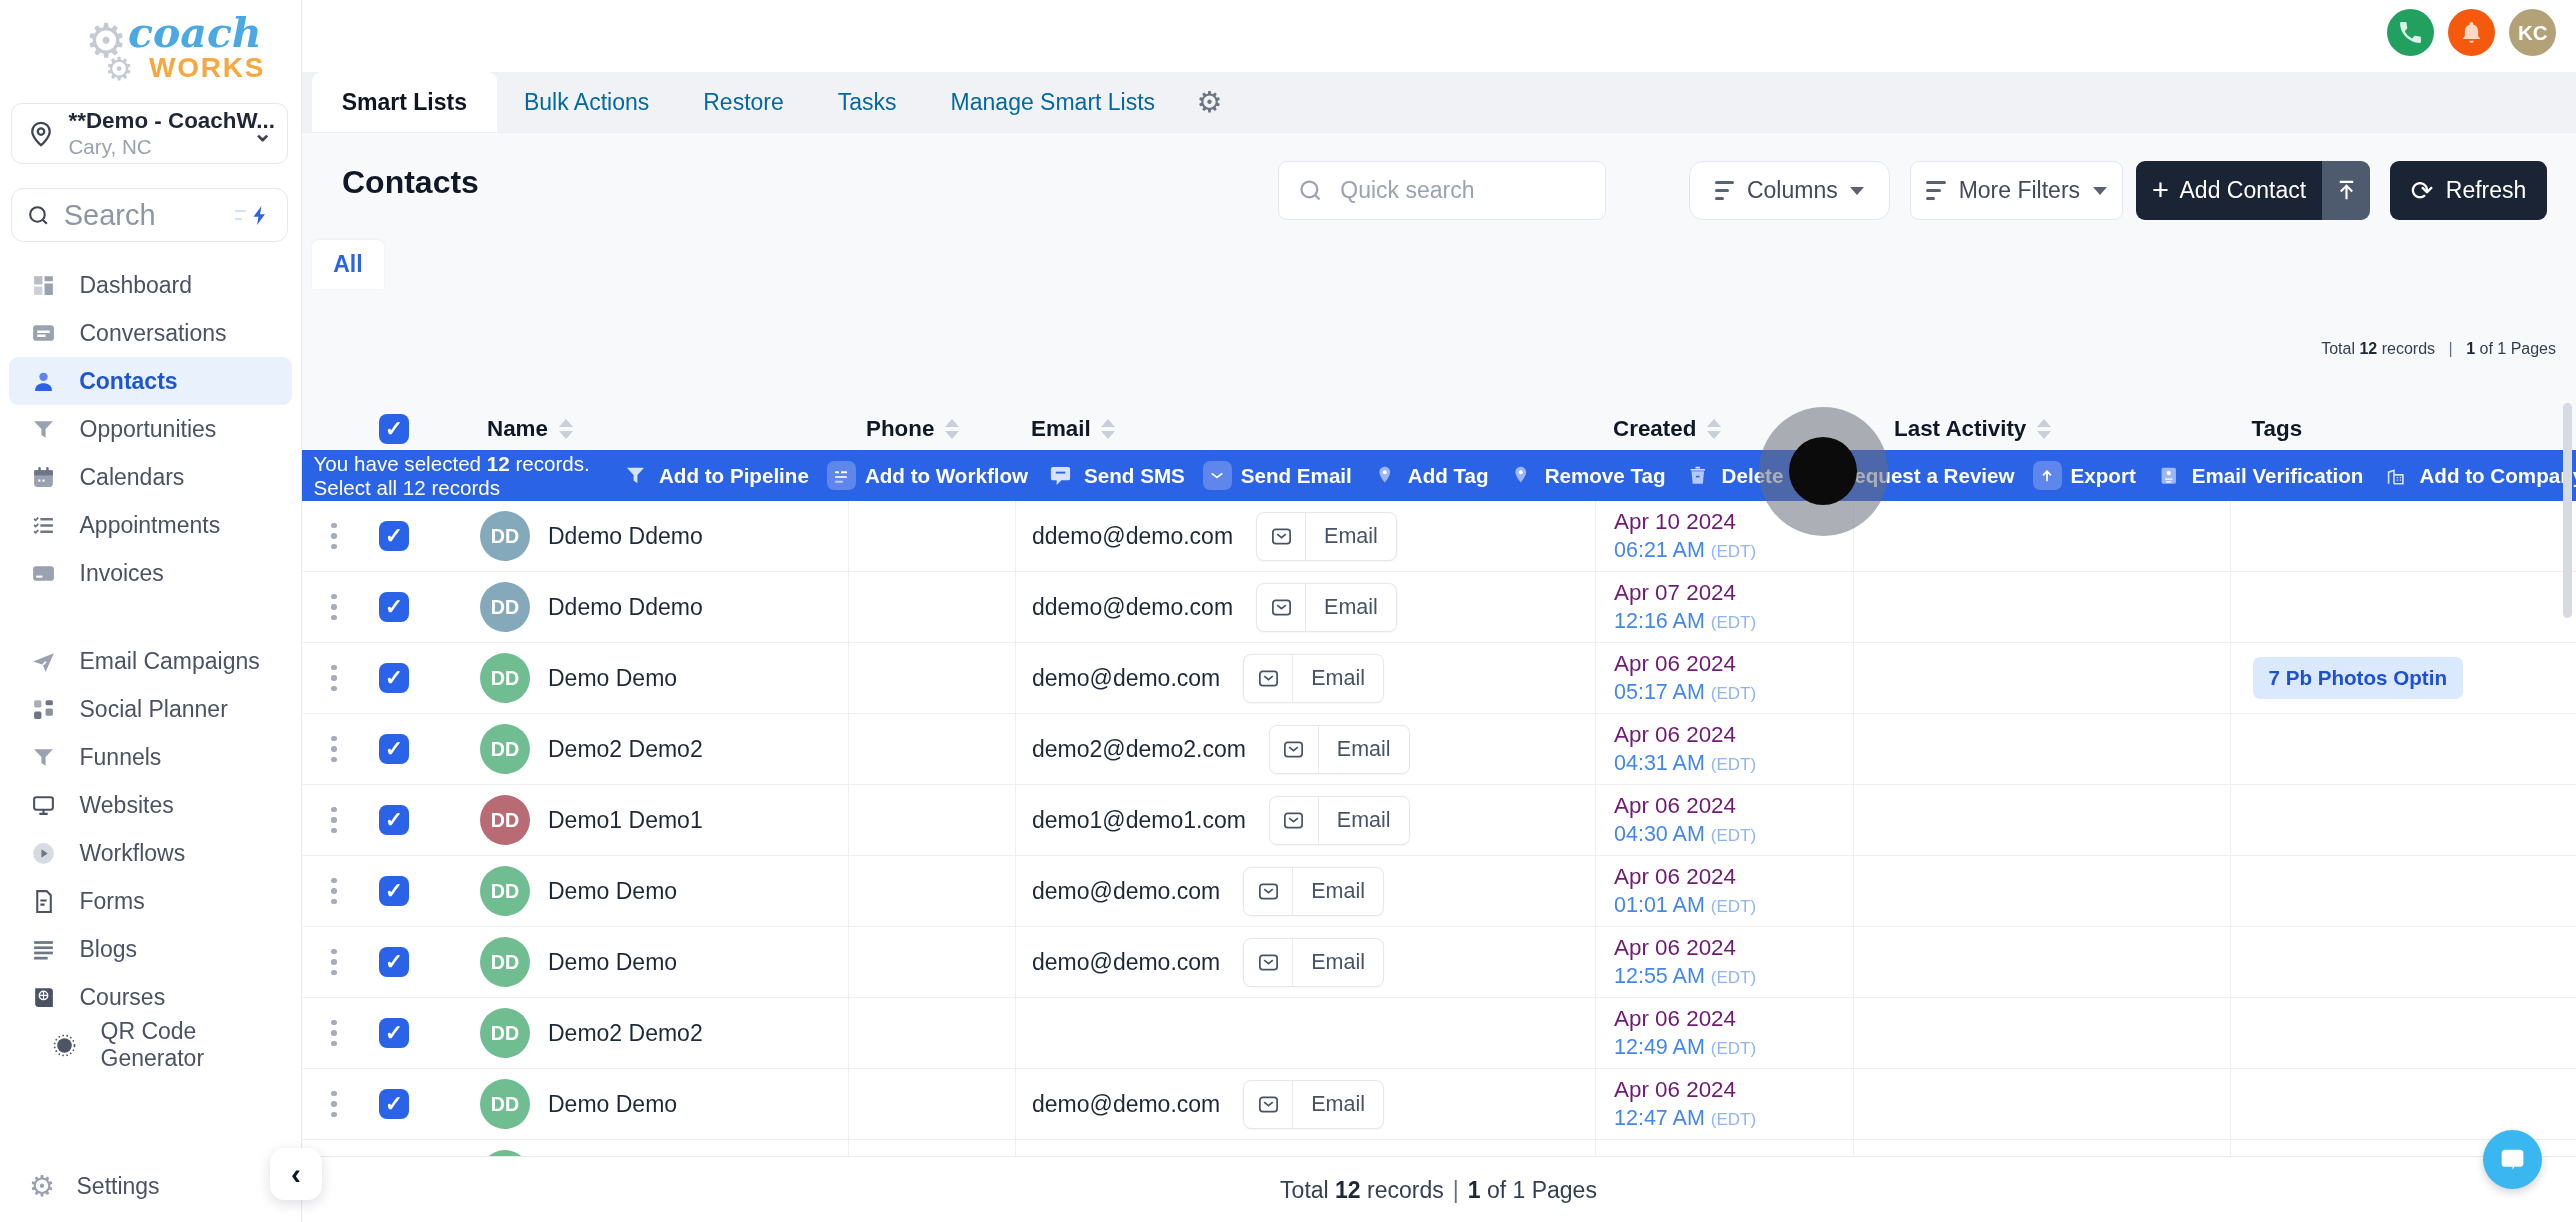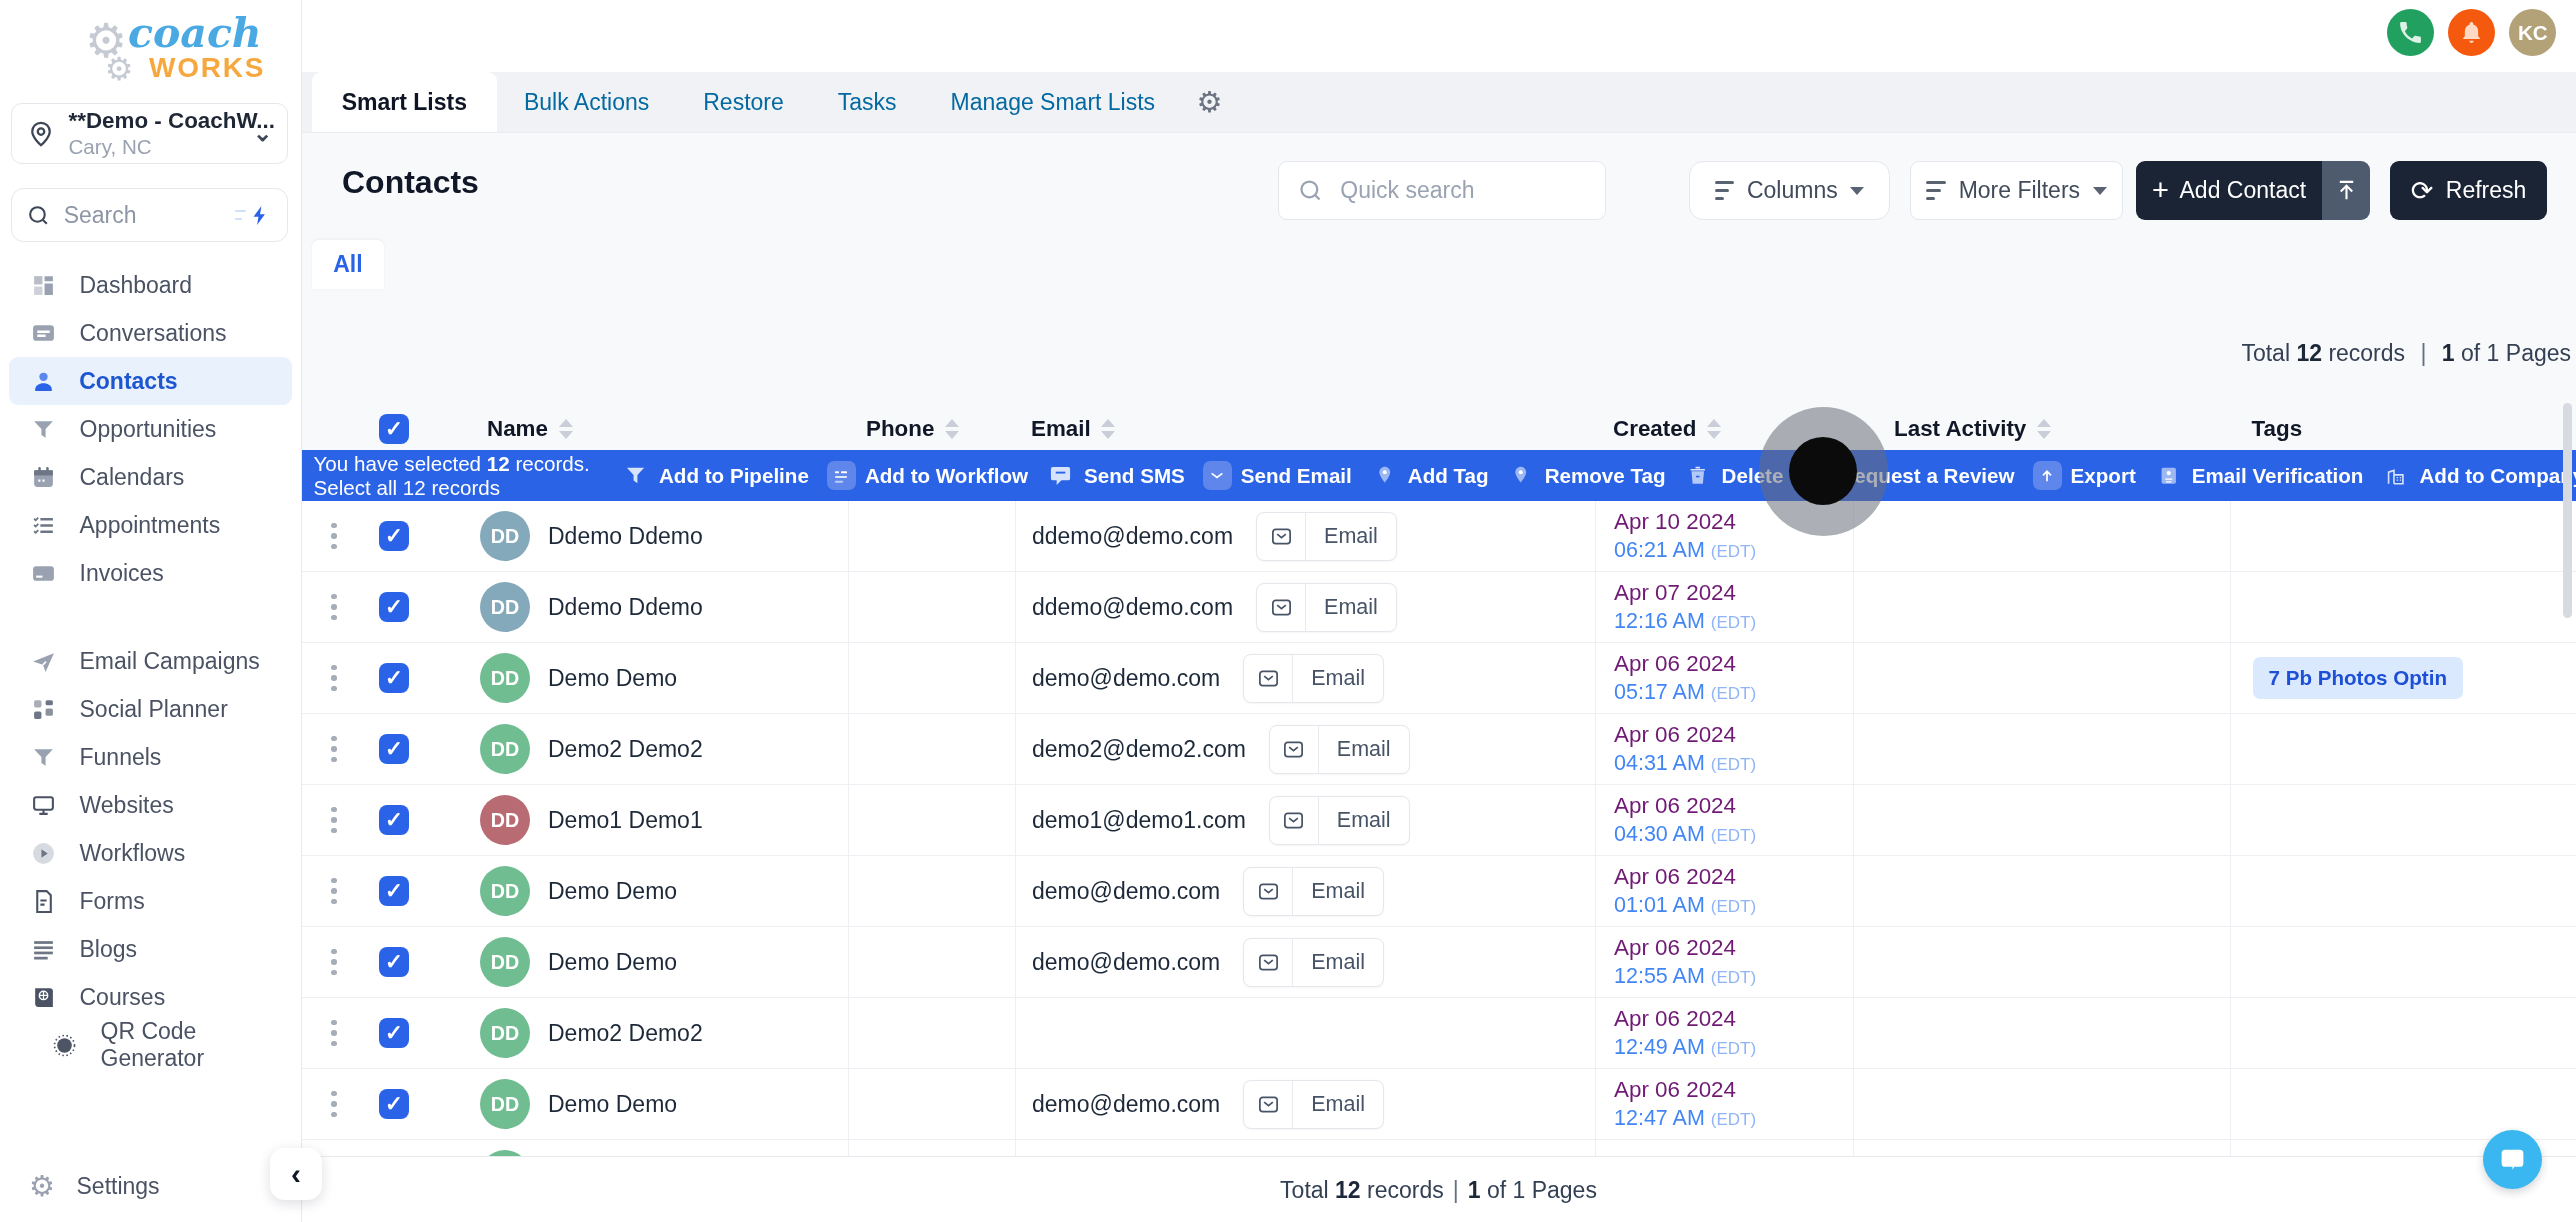--- a/index.html
+++ b/index.html
@@ -19,21 +19,21 @@
   .loc-card{position:absolute;left:10.7px;top:103px;width:277px;height:61px;background:#fff;
     border:0.9px solid #e4e7ec;border-radius:10.7px;display:flex;align-items:center;
     padding:0 14.3px;box-sizing:border-box;gap:12.5px;cursor:pointer;}
   .loc-text{flex:1;min-width:0;}
   .loc-name{font-size:22.4px;font-weight:700;color:#1f2736;white-space:nowrap;}
   .loc-city{font-size:20.6px;color:#9aa2b1;margin-top:1.8px;}
   .chev{color:#3d4656;font-size:23px;font-weight:700;}
   .side-search{position:absolute;left:10.7px;top:188px;width:277px;height:54px;background:#fff;
     border:0.9px solid #e4e7ec;border-radius:12.5px;display:flex;align-items:center;
     padding:0 14.3px;box-sizing:border-box;gap:10.7px;}
-  .side-search input{border:none;outline:none;flex:1;font-size:23px;color:#3b82f6;
+  .side-search input{border:none;outline:none;flex:1;font-size:29px;color:#3b82f6;
     font-family:inherit;background:transparent;min-width:0;}
   .side-search input::placeholder{color:#8d96a5;}
   .bolt{display:flex;align-items:center;gap:3.6px;}
   .bolt .dash{width:10.7px;height:2.7px;background:#cfe0fb;border-radius:1.8px;}
   .menu{position:absolute;left:0;width:301px;}
   .menu.m1{top:261px;}
   .menu.m2{top:637px;}
   .mi{height:48px;display:flex;align-items:center;gap:21.5px;padding-left:29px;cursor:pointer;
     font-size:23px;color:#4a5263;}
   .mi .icn{width:29px;height:29px;flex:0 0 29px;display:flex;align-items:center;justify-content:center;}
@@ -86,21 +86,21 @@
     align-items:center;justify-content:center;}
   .refresh{position:absolute;left:2089px;top:161px;width:157px;height:59px;background:#1b2434;
     border-radius:9px;display:flex;align-items:center;justify-content:center;gap:12.5px;color:#fff;
     font-size:23px;cursor:pointer;}
   .refresh .ric{font-size:27px;}
 
   .all-tab{position:absolute;left:10.7px;top:240px;height:49px;background:#fff;border-radius:7.2px 7.2px 0 0;
     display:flex;align-items:center;padding:0 21.5px;font-size:23px;font-weight:700;color:#2a62e8;
     box-shadow:0 -0.9px 2.7px rgba(16,24,40,.05);cursor:pointer;}
 
-  .summary{position:absolute;right:5px;top:340px;font-size:23px;color:#344054;margin-left:8px;}
+  .summary{position:absolute;right:20px;top:340px;font-size:16px;color:#344054;margin-left:8px;}
   .summary b{color:#1d2939;}
   .summary .sep{margin:0 9px;color:#667085;}
 
   
   .tgrid{display:grid;grid-template-columns:66px 54px 427px 167px 580px 258px 377px 1fr;align-items:center;}
   .thead{position:absolute;left:0;top:394px;width:2275px;height:56px;}
   .th{font-size:22.4px;font-weight:700;color:#101828;display:flex;align-items:center;cursor:pointer;}
   .sort{display:inline-flex;flex-direction:column;gap:3.6px;margin-left:10.7px;}
   .sort i{display:block;width:0;height:0;border-left:7.2px solid transparent;border-right:7.2px solid transparent;}
   .sort .up{border-bottom:8px solid #c9ced8;}

